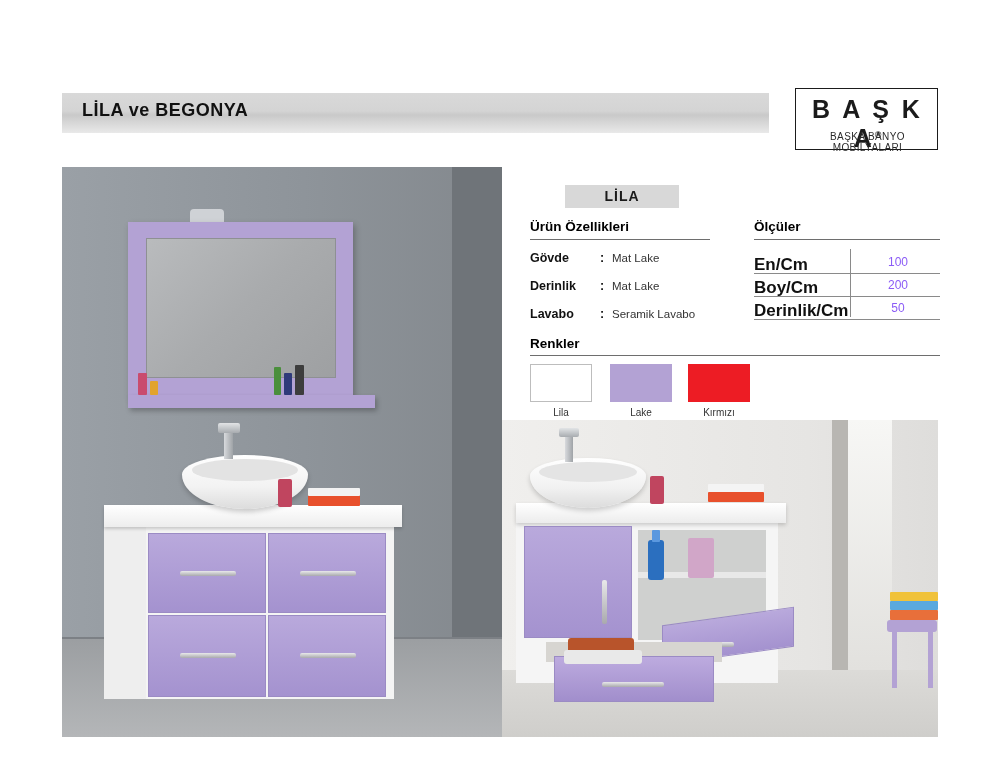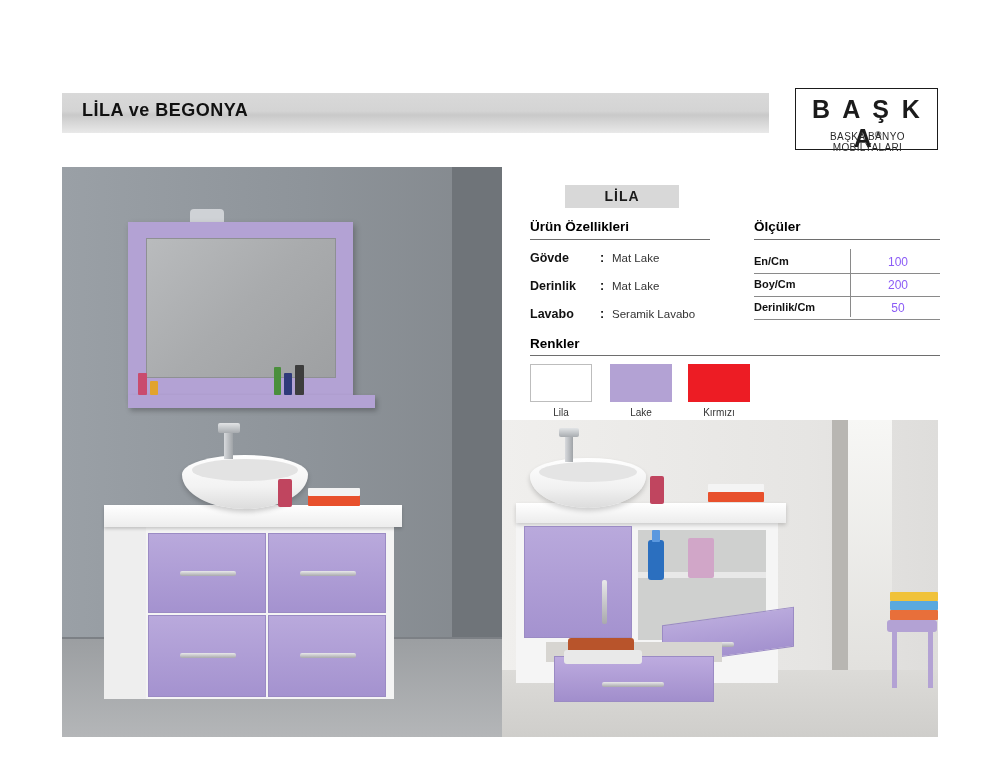--- a/index.html
+++ b/index.html
@@ -338,21 +338,21 @@
     font-weight: bold;
     color: #111;
   }
   .field-value {
     position: absolute;
     font-size: 11.5px;
     color: #333;
   }
   .dim-label {
     position: absolute;
-    font-size: 11px;
+    font-size: 17px;
     font-weight: bold;
     color: #111;
   }
   .dim-value {
     position: absolute;
     font-size: 12px;
     color: #8b5cf6;
     width: 88px;
     text-align: center;
   }

